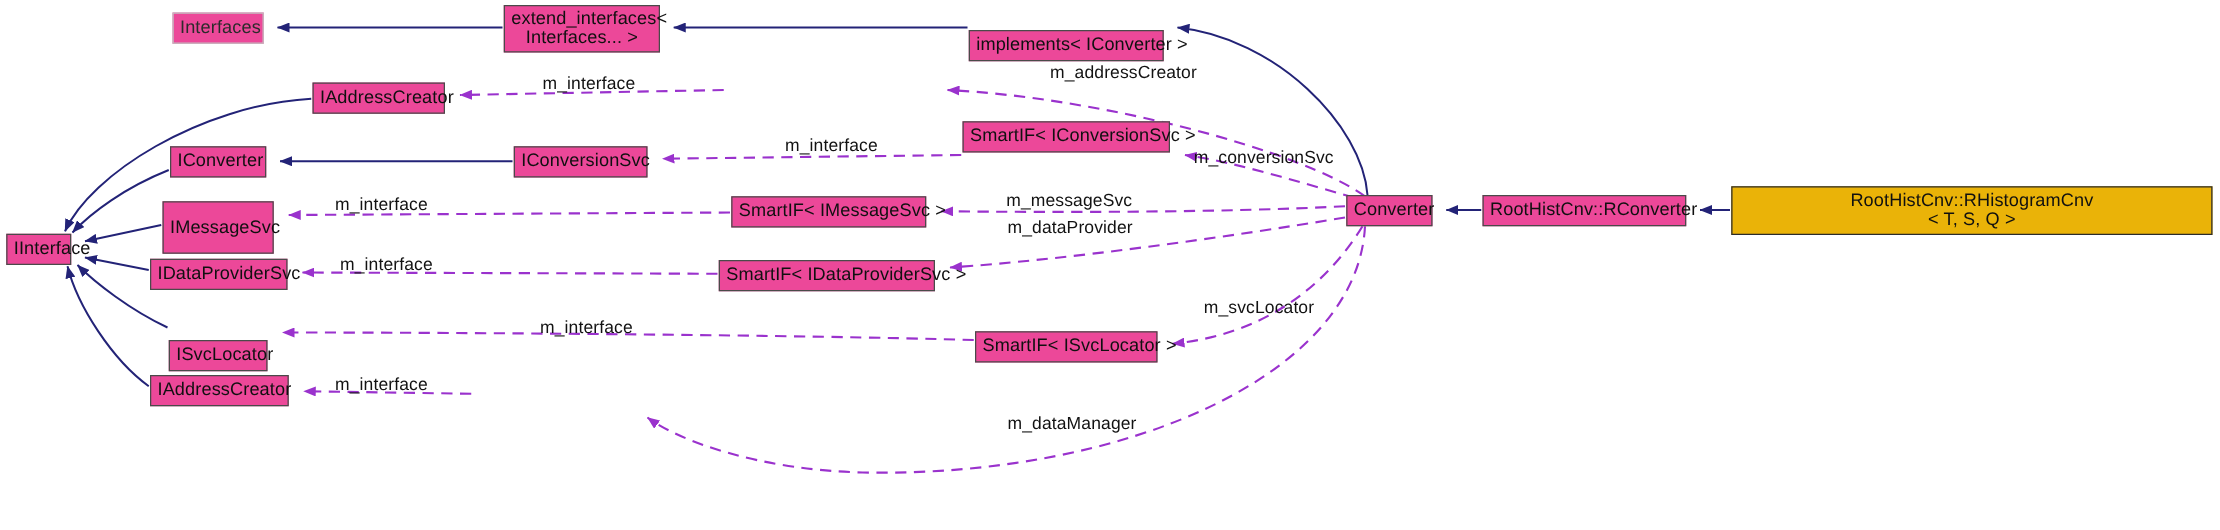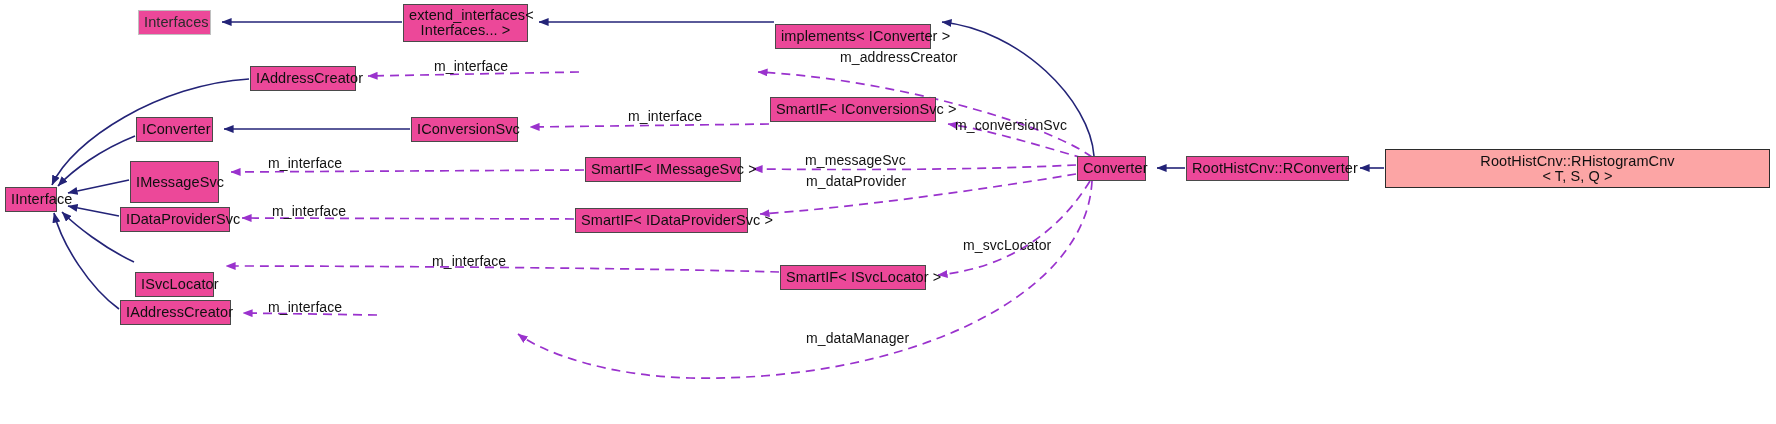--- a/index.html
+++ b/index.html
@@ -38,21 +38,21 @@
     justify-content: center;
     white-space: pre;
     z-index: 3;
     letter-spacing: 0.1px;
   }
   .node.faded {
     border-color: #c0c0c0;
     color: #2b2b2b;
   }
   .node.highlight {
-    background: #fca5a5;
+    background: #eab308;
     border: 1px solid #2b2b2b;
   }
   .node .nlabel {
     display: block;
     width: 100%;
     padding: 0 5px;
     box-sizing: border-box;
   }
   .edge-label {
     position: absolute;

